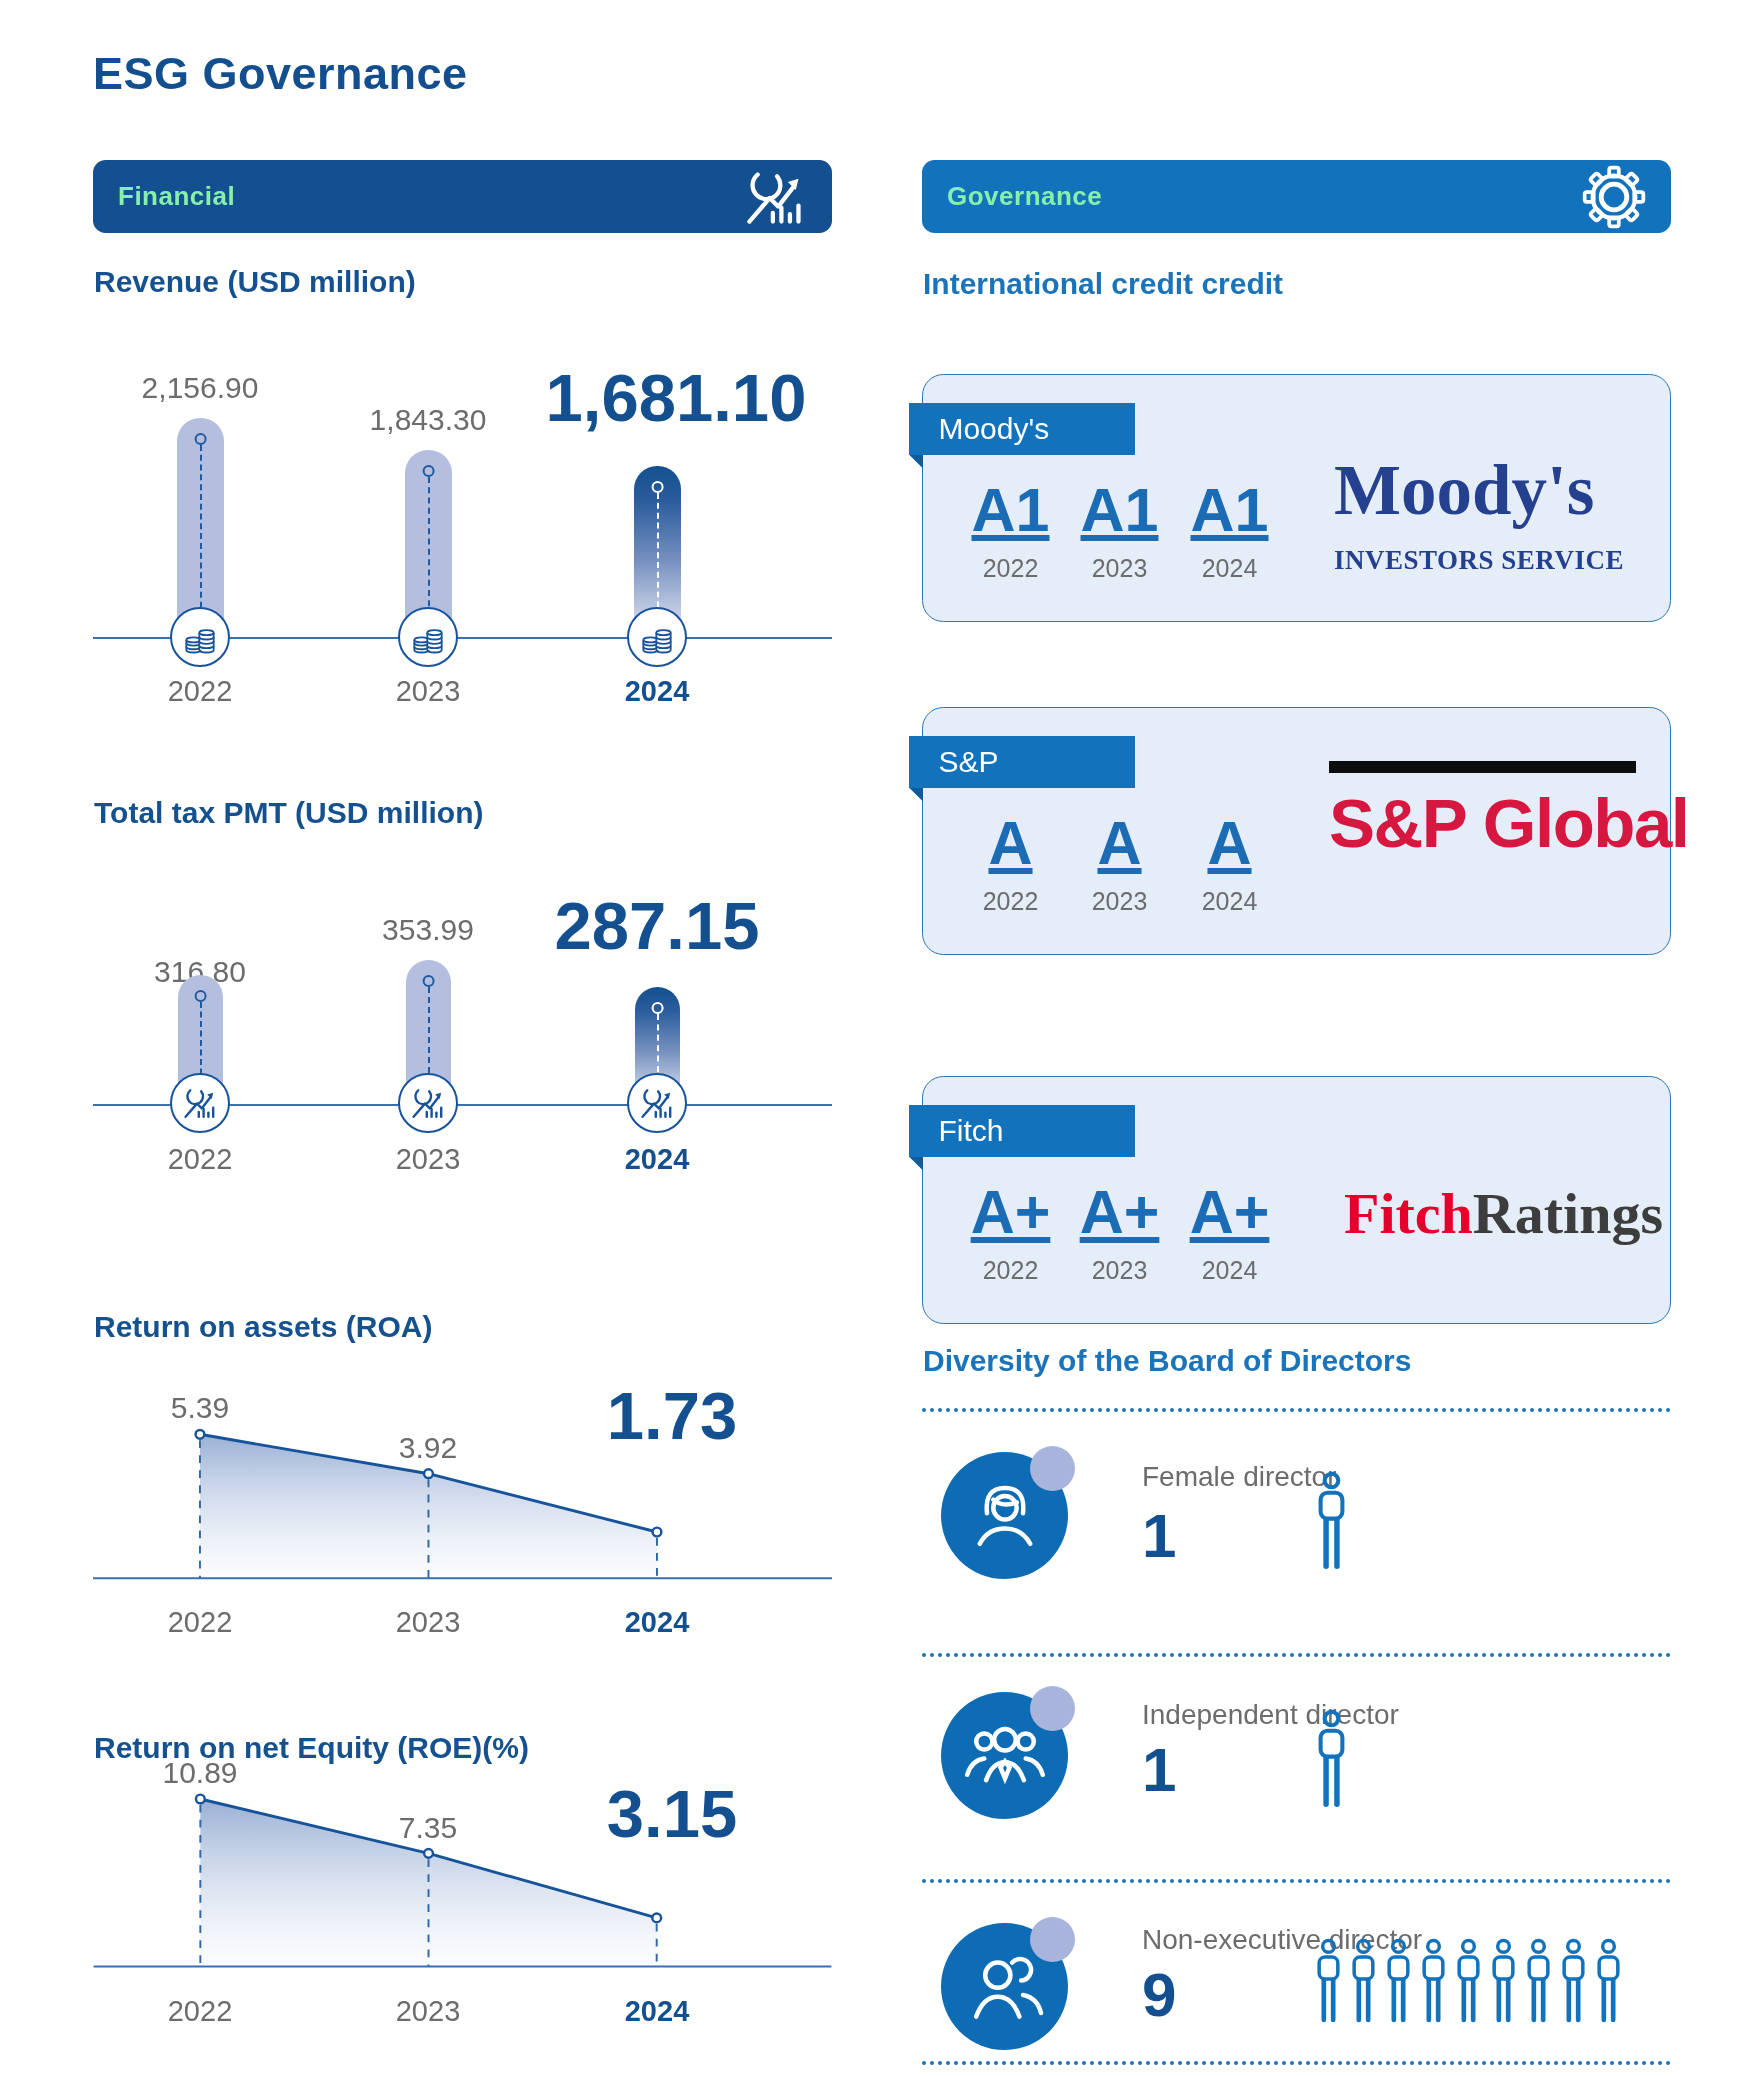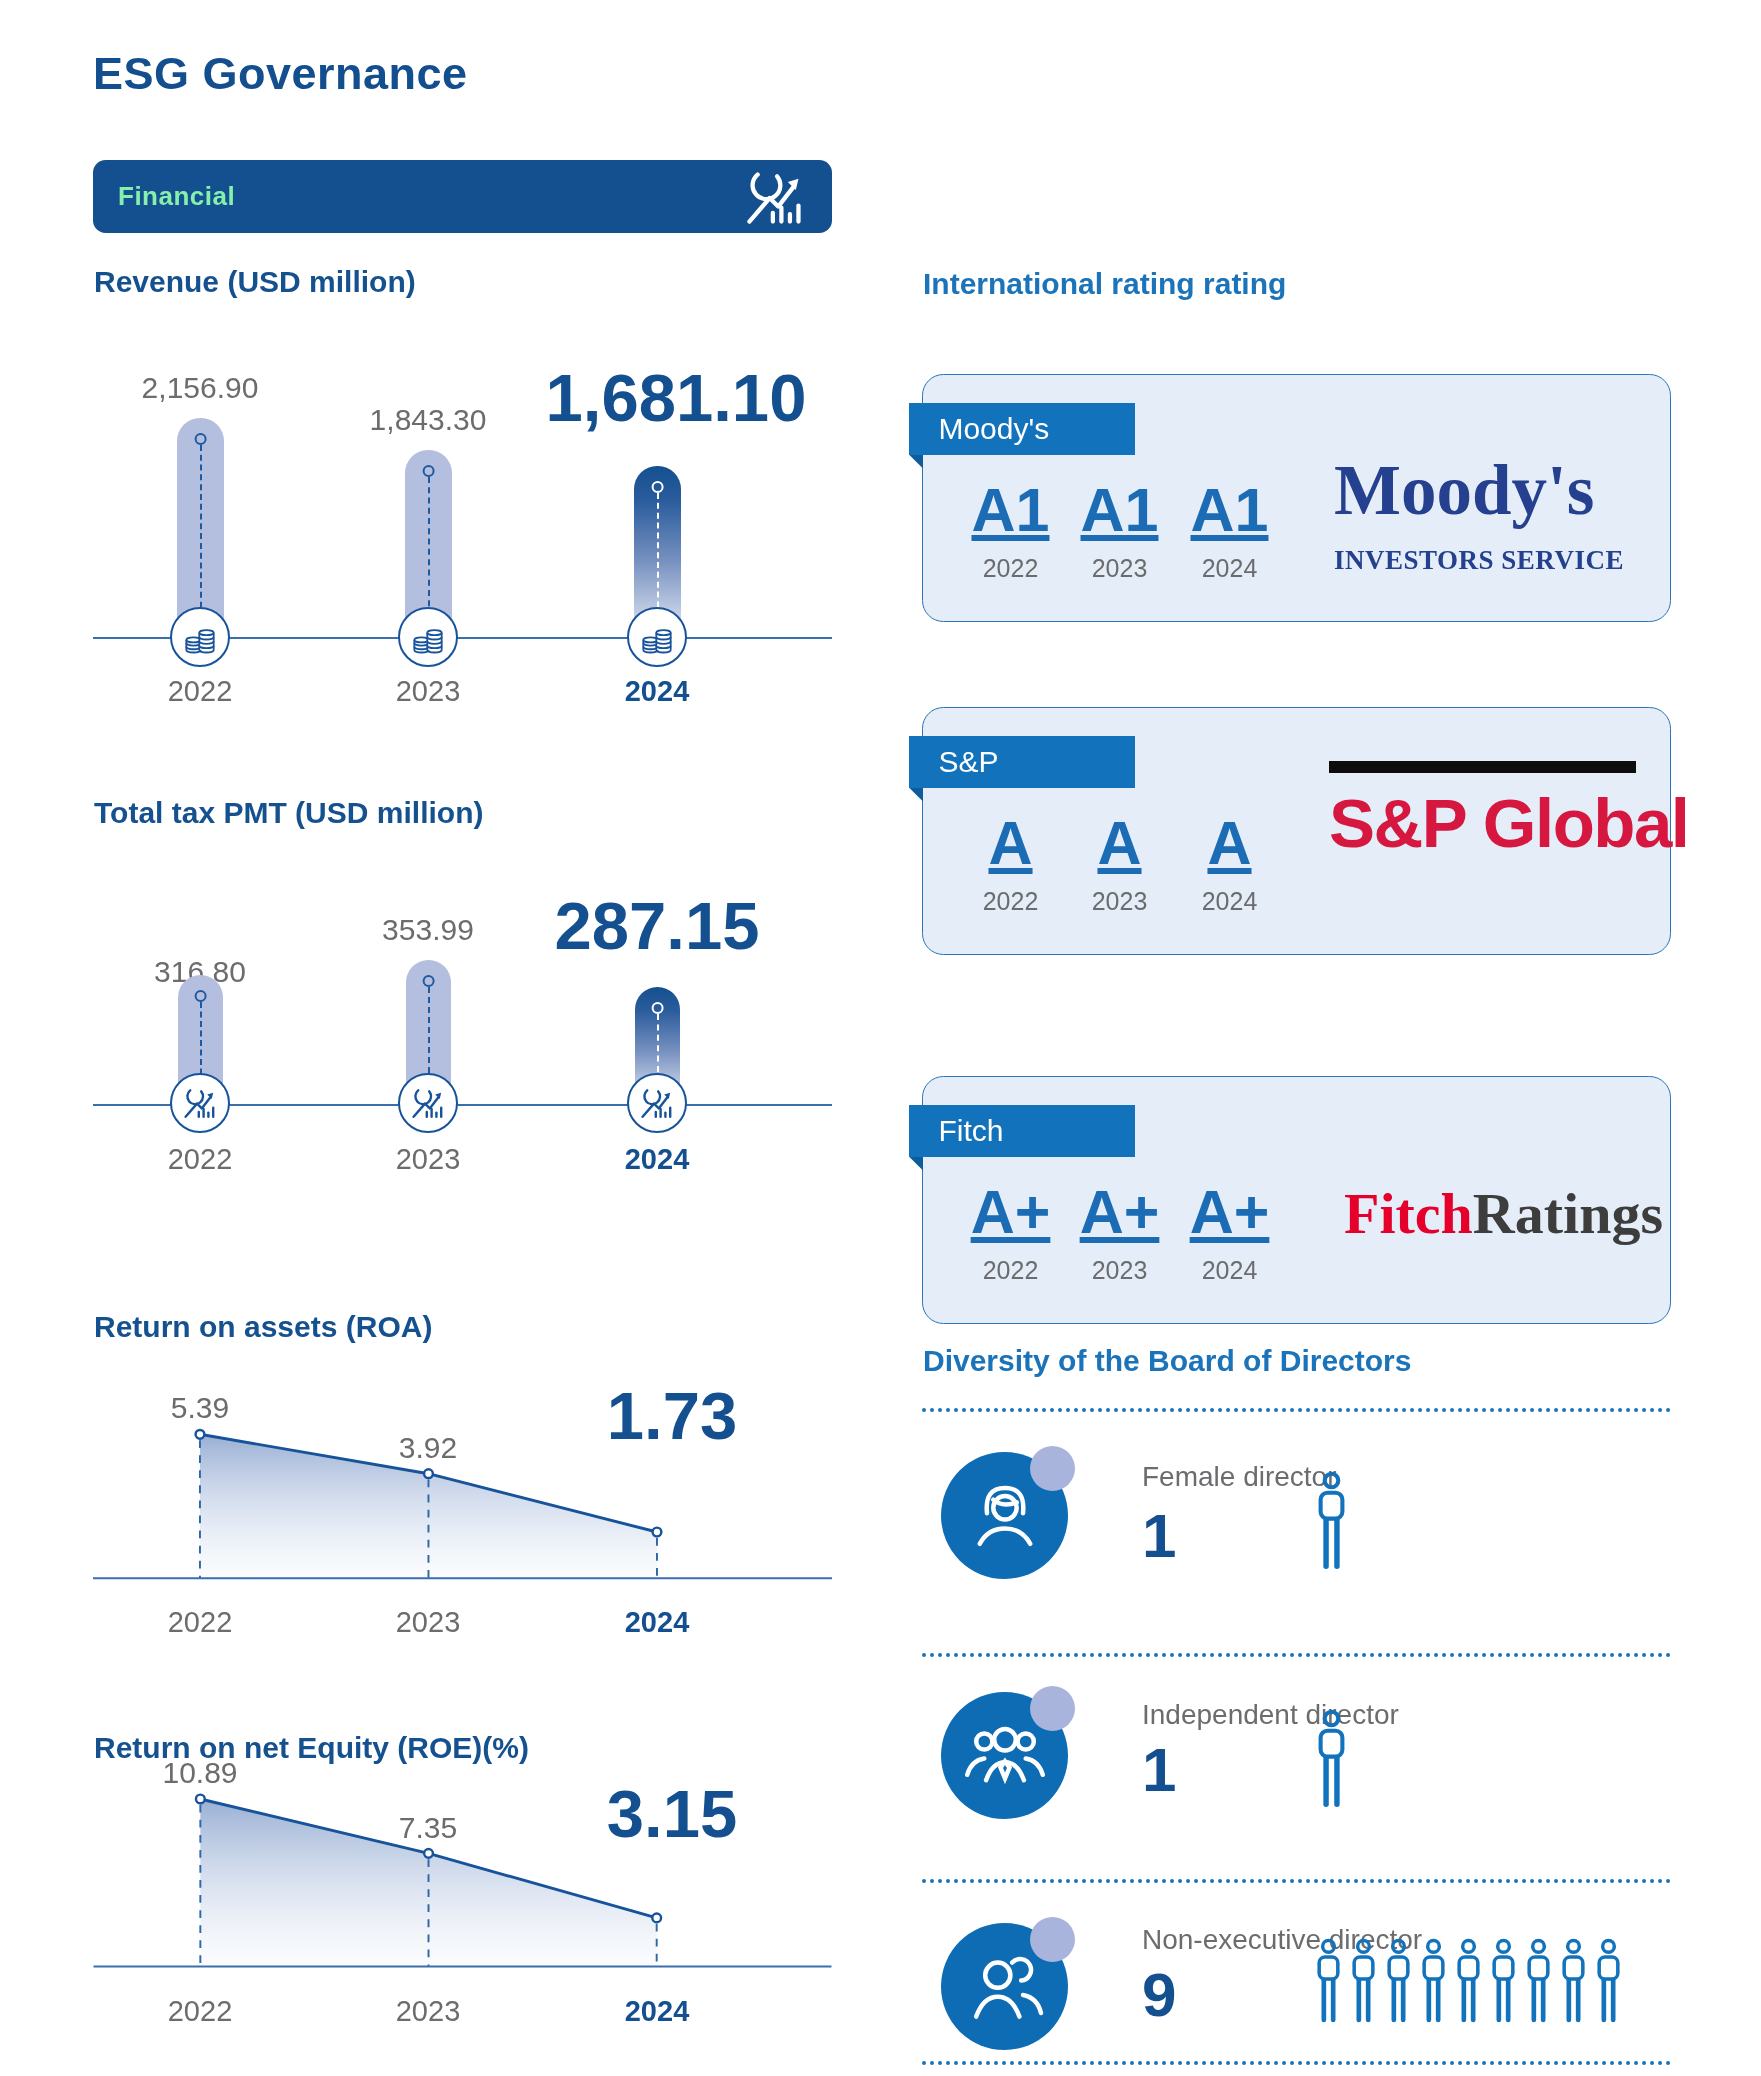--- a/index.html
+++ b/index.html
@@ -264,21 +264,38 @@
           <div class="year-label" style="left: 107px; top: 264px;">2022</div>
           <div class="val-label" style="left: 335px; top: 80px;">7.35</div>
           <div class="year-label" style="left: 335px; top: 264px;">2023</div>
           <div class="big-label" style="left: 579px; top: 49px; font-size: 67px;">3.15</div>
           <div class="year-label hl" style="left: 564px; top: 264px;">2024</div>
         </div>
       </div>
   </section>
 
   <section class="col col-right">
-    <div class="subheading h-right" style="top:267px">International rating rating</div>
+    <div class="banner blue">
+      <span class="banner-label">Governance</span>
+      <span class="banner-icon" id="gov-banner-icon">
+          <svg viewBox="0 0 120 120" fill="none" stroke="#fff">
+<circle cx="60" cy="60" r="24" stroke-width="9"></circle>
+<circle cx="60" cy="60" r="40" stroke-width="8"></circle>
+<rect x="51" y="5" width="18" height="17" rx="4" stroke-width="7" transform="rotate(0 60 60)"></rect>
+            <rect x="51" y="5" width="18" height="17" rx="4" stroke-width="7" transform="rotate(45 60 60)"></rect>
+            <rect x="51" y="5" width="18" height="17" rx="4" stroke-width="7" transform="rotate(90 60 60)"></rect>
+            <rect x="51" y="5" width="18" height="17" rx="4" stroke-width="7" transform="rotate(135 60 60)"></rect>
+            <rect x="51" y="5" width="18" height="17" rx="4" stroke-width="7" transform="rotate(180 60 60)"></rect>
+            <rect x="51" y="5" width="18" height="17" rx="4" stroke-width="7" transform="rotate(225 60 60)"></rect>
+            <rect x="51" y="5" width="18" height="17" rx="4" stroke-width="7" transform="rotate(270 60 60)"></rect>
+            <rect x="51" y="5" width="18" height="17" rx="4" stroke-width="7" transform="rotate(315 60 60)"></rect>
+</svg>
+        </span>
+    </div>
+    <div class="subheading h-right" style="top:267px">International credit credit</div>
     <div id="agency-cards">
         <div class="card" style="top: 374px;">
           <div class="tab">
             <span>Moody's</span>
           </div>
           <div class="tab-fold"></div>
           <div class="grade-block" style="left: 35px;">
             <div class="grade">A1</div>
             <div class="grade-year">2022</div>
           </div>

